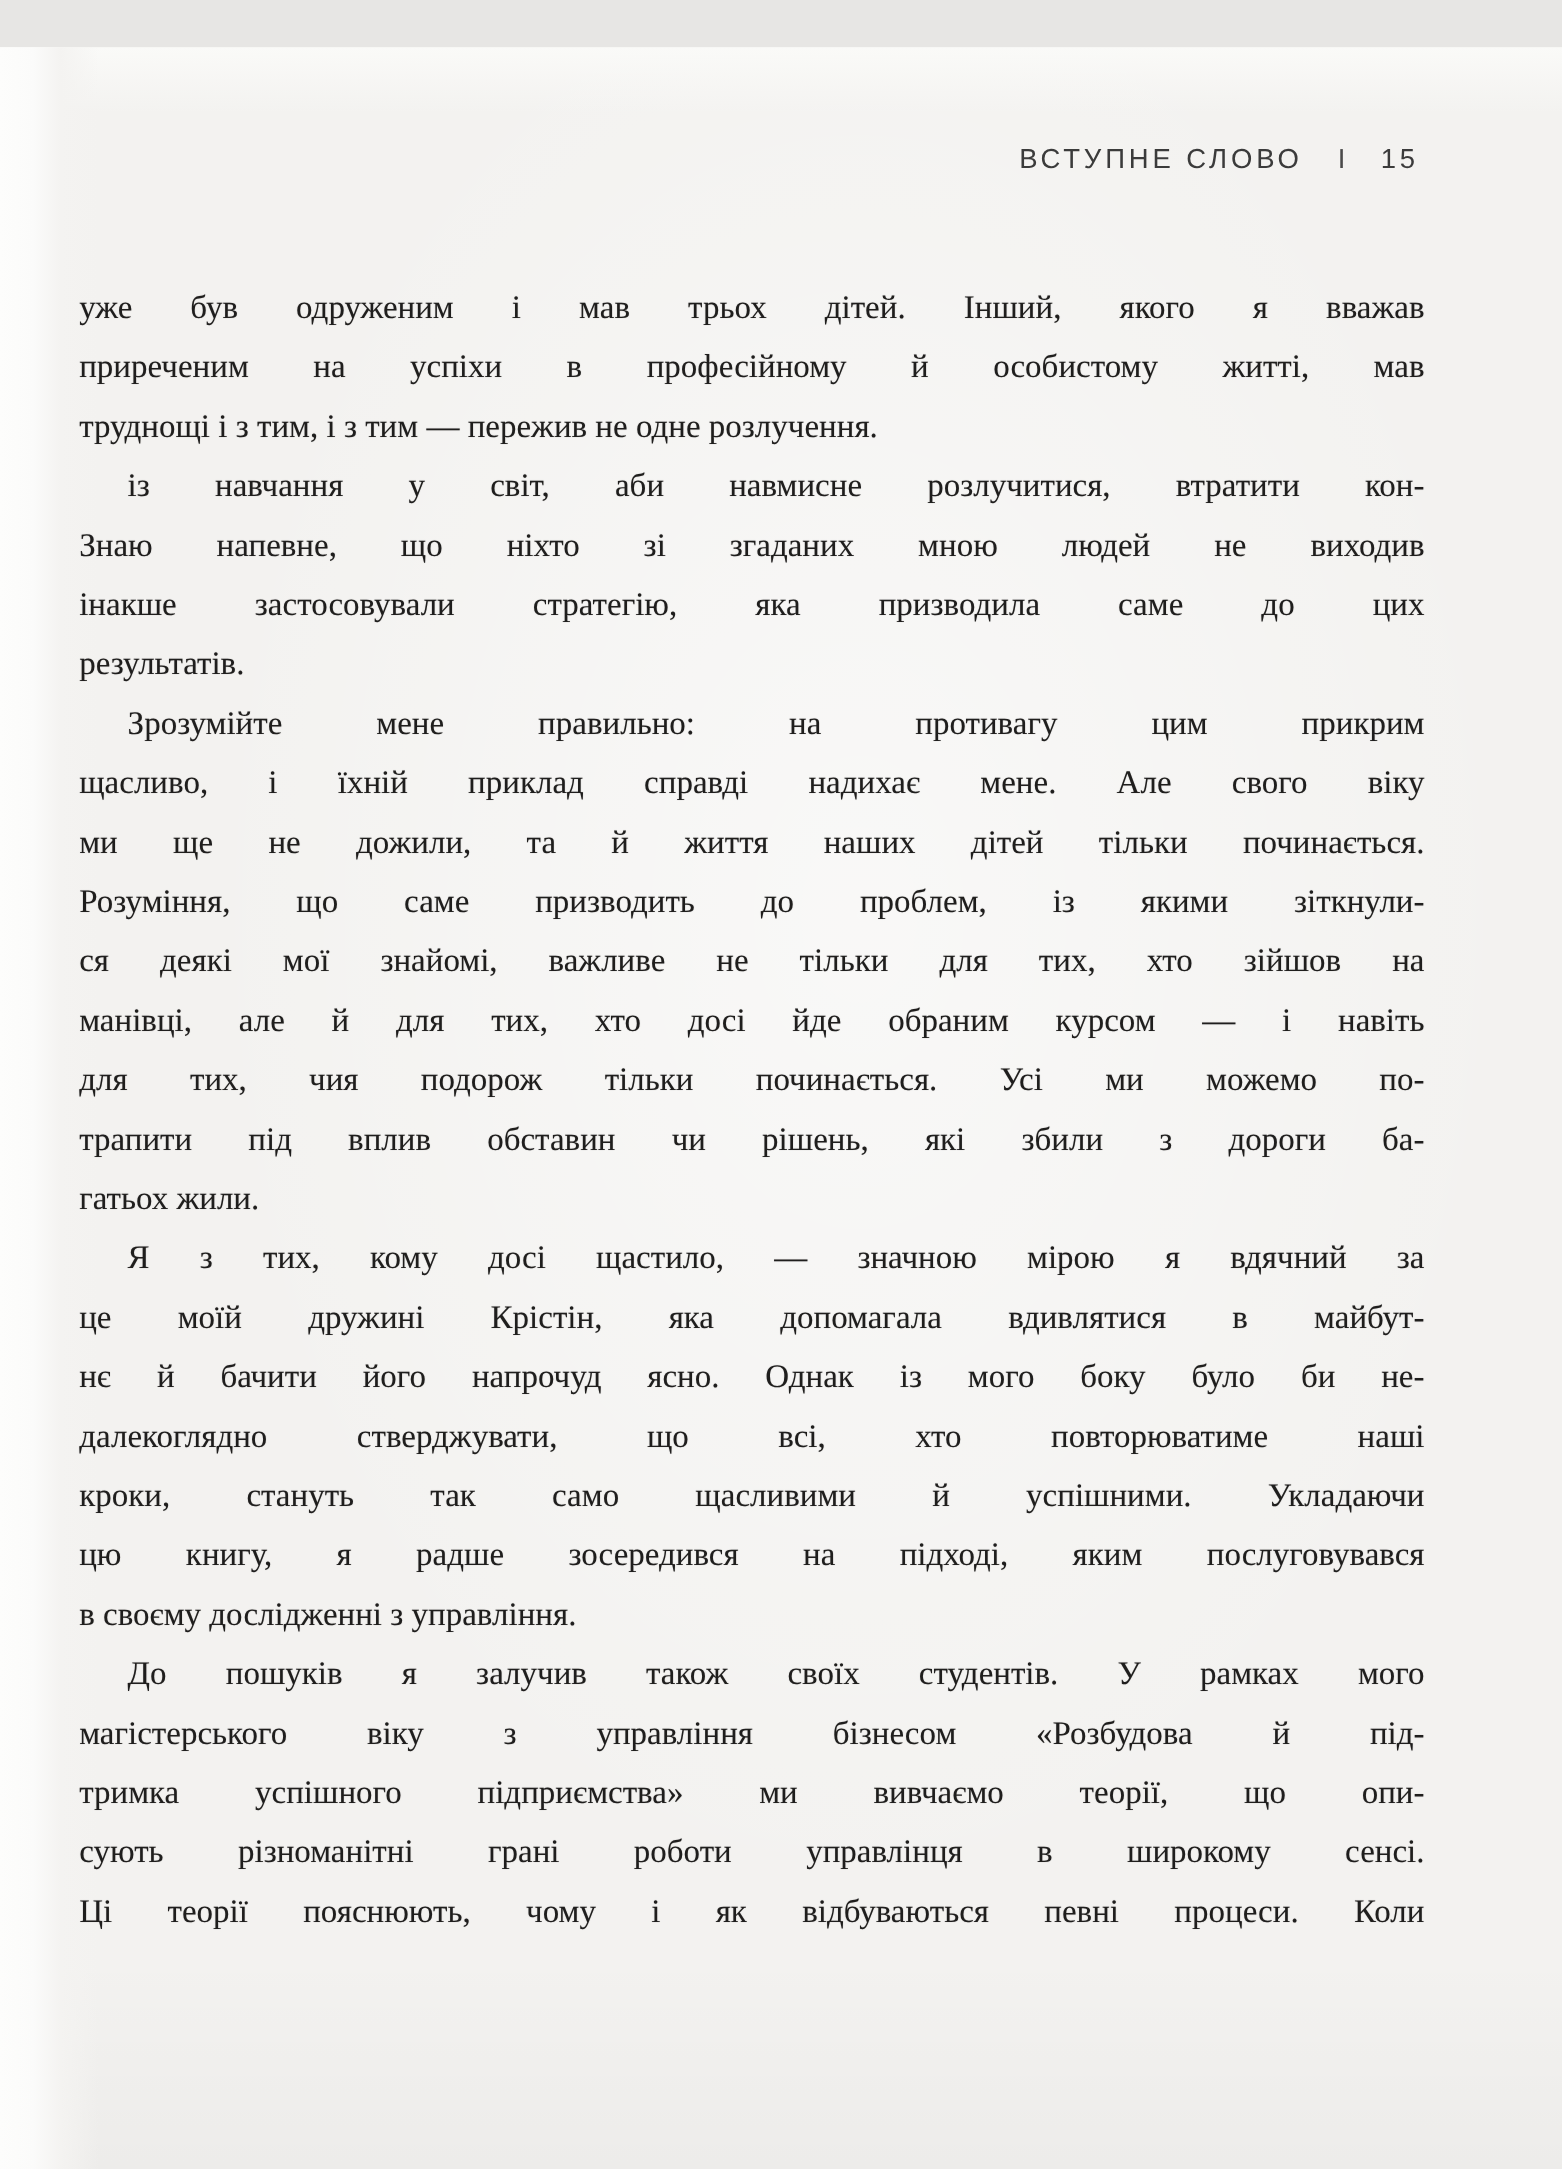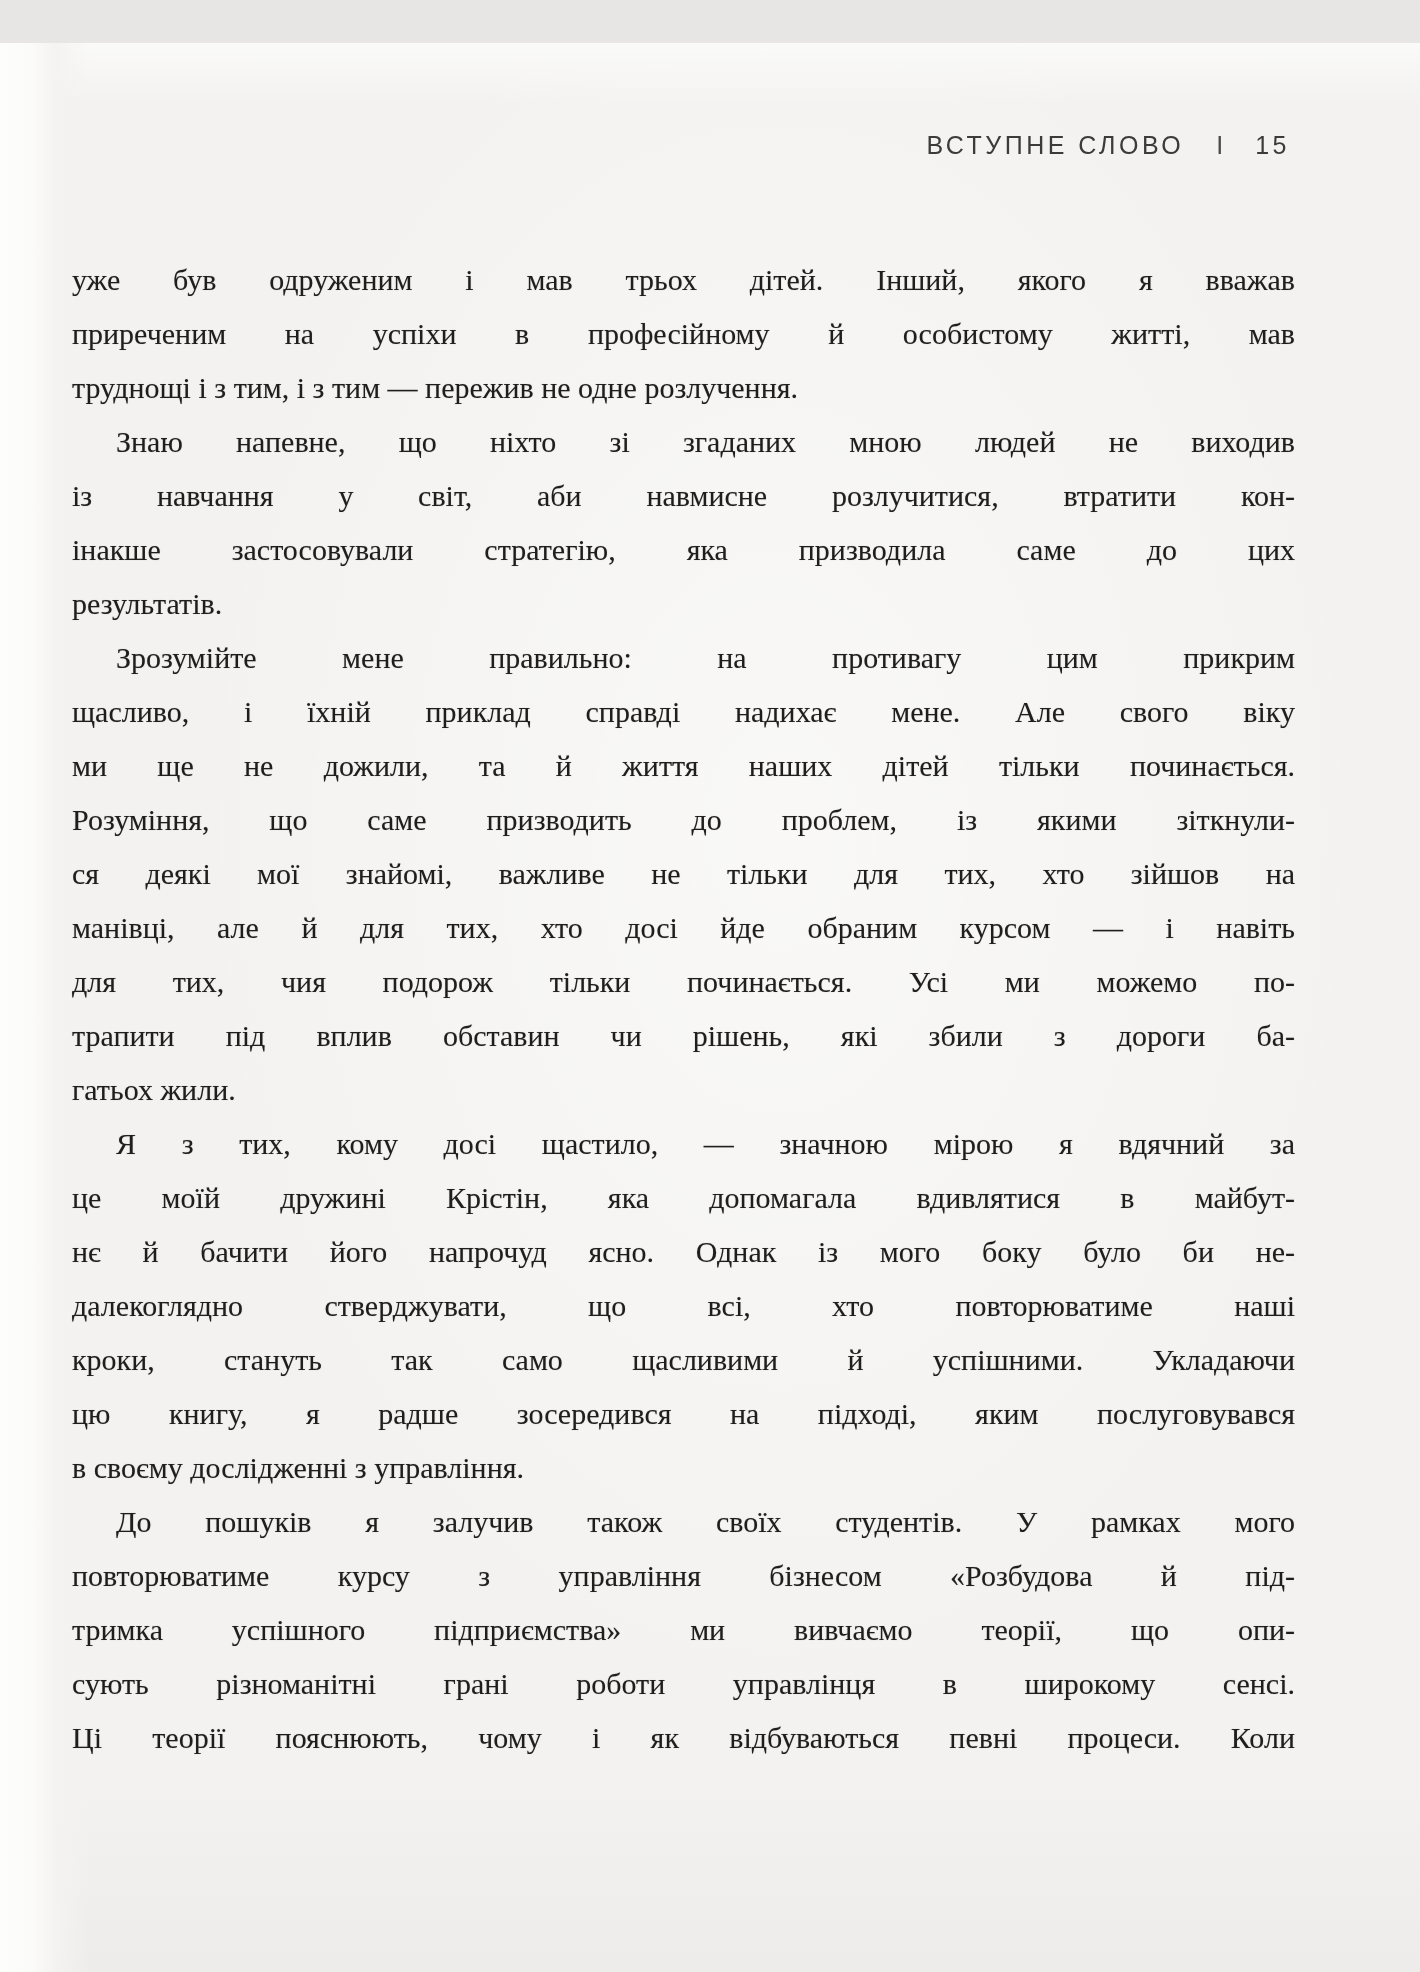--- a/index.html
+++ b/index.html
@@ -70,22 +70,22 @@
     <span>15</span>
   </header>
 
   <main class="page-body">
       <div class="para">
         <div class="line">уже був одруженим і мав трьох дітей. Інший, якого я вважав</div>
         <div class="line">приреченим на успіхи в професійному й особистому житті, мав</div>
         <div class="line para-end">труднощі і з тим, і з тим — пережив не одне розлучення.</div>
       </div>
       <div class="para indent">
+        <div class="line">із навчання у світ, аби навмисне розлучитися, втратити кон-</div>
         <div class="line">Знаю напевне, що ніхто зі згаданих мною людей не виходив</div>
-        <div class="line">із навчання у світ, аби навмисне розлучитися, втратити кон-</div>
         <div class="line">інакше застосовували стратегію, яка призводила саме до цих</div>
         <div class="line para-end">результатів.</div>
       </div>
       <div class="para indent">
         <div class="line">Зрозумійте мене правильно: на противагу цим прикрим</div>
         <div class="line">щасливо, і їхній приклад справді надихає мене. Але свого віку</div>
         <div class="line">ми ще не дожили, та й життя наших дітей тільки починається.</div>
         <div class="line">Розуміння, що саме призводить до проблем, із якими зіткнули-</div>
         <div class="line">ся деякі мої знайомі, важливе не тільки для тих, хто зійшов на</div>
         <div class="line">манівці, але й для тих, хто досі йде обраним курсом — і навіть</div>
@@ -97,20 +97,20 @@
         <div class="line">Я з тих, кому досі щастило, — значною мірою я вдячний за</div>
         <div class="line">це моїй дружині Крістін, яка допомагала вдивлятися в майбут-</div>
         <div class="line">нє й бачити його напрочуд ясно. Однак із мого боку було би не-</div>
         <div class="line">далекоглядно стверджувати, що всі, хто повторюватиме наші</div>
         <div class="line">кроки, стануть так само щасливими й успішними. Укладаючи</div>
         <div class="line">цю книгу, я радше зосередився на підході, яким послуговувався</div>
         <div class="line para-end">в своєму дослідженні з управління.</div>
       </div>
       <div class="para indent">
         <div class="line">До пошуків я залучив також своїх студентів. У рамках мого</div>
-        <div class="line">повторюватиме курсу з управління бізнесом «Розбудова й під-</div>
+        <div class="line">магістерського віку з управління бізнесом «Розбудова й під-</div>
         <div class="line">тримка успішного підприємства» ми вивчаємо теорії, що опи-</div>
         <div class="line">сують різноманітні грані роботи управлінця в широкому сенсі.</div>
         <div class="line">Ці теорії пояснюють, чому і як відбуваються певні процеси. Коли</div>
       </div>
     </main>
 
 </div>
 
 </body></html>

